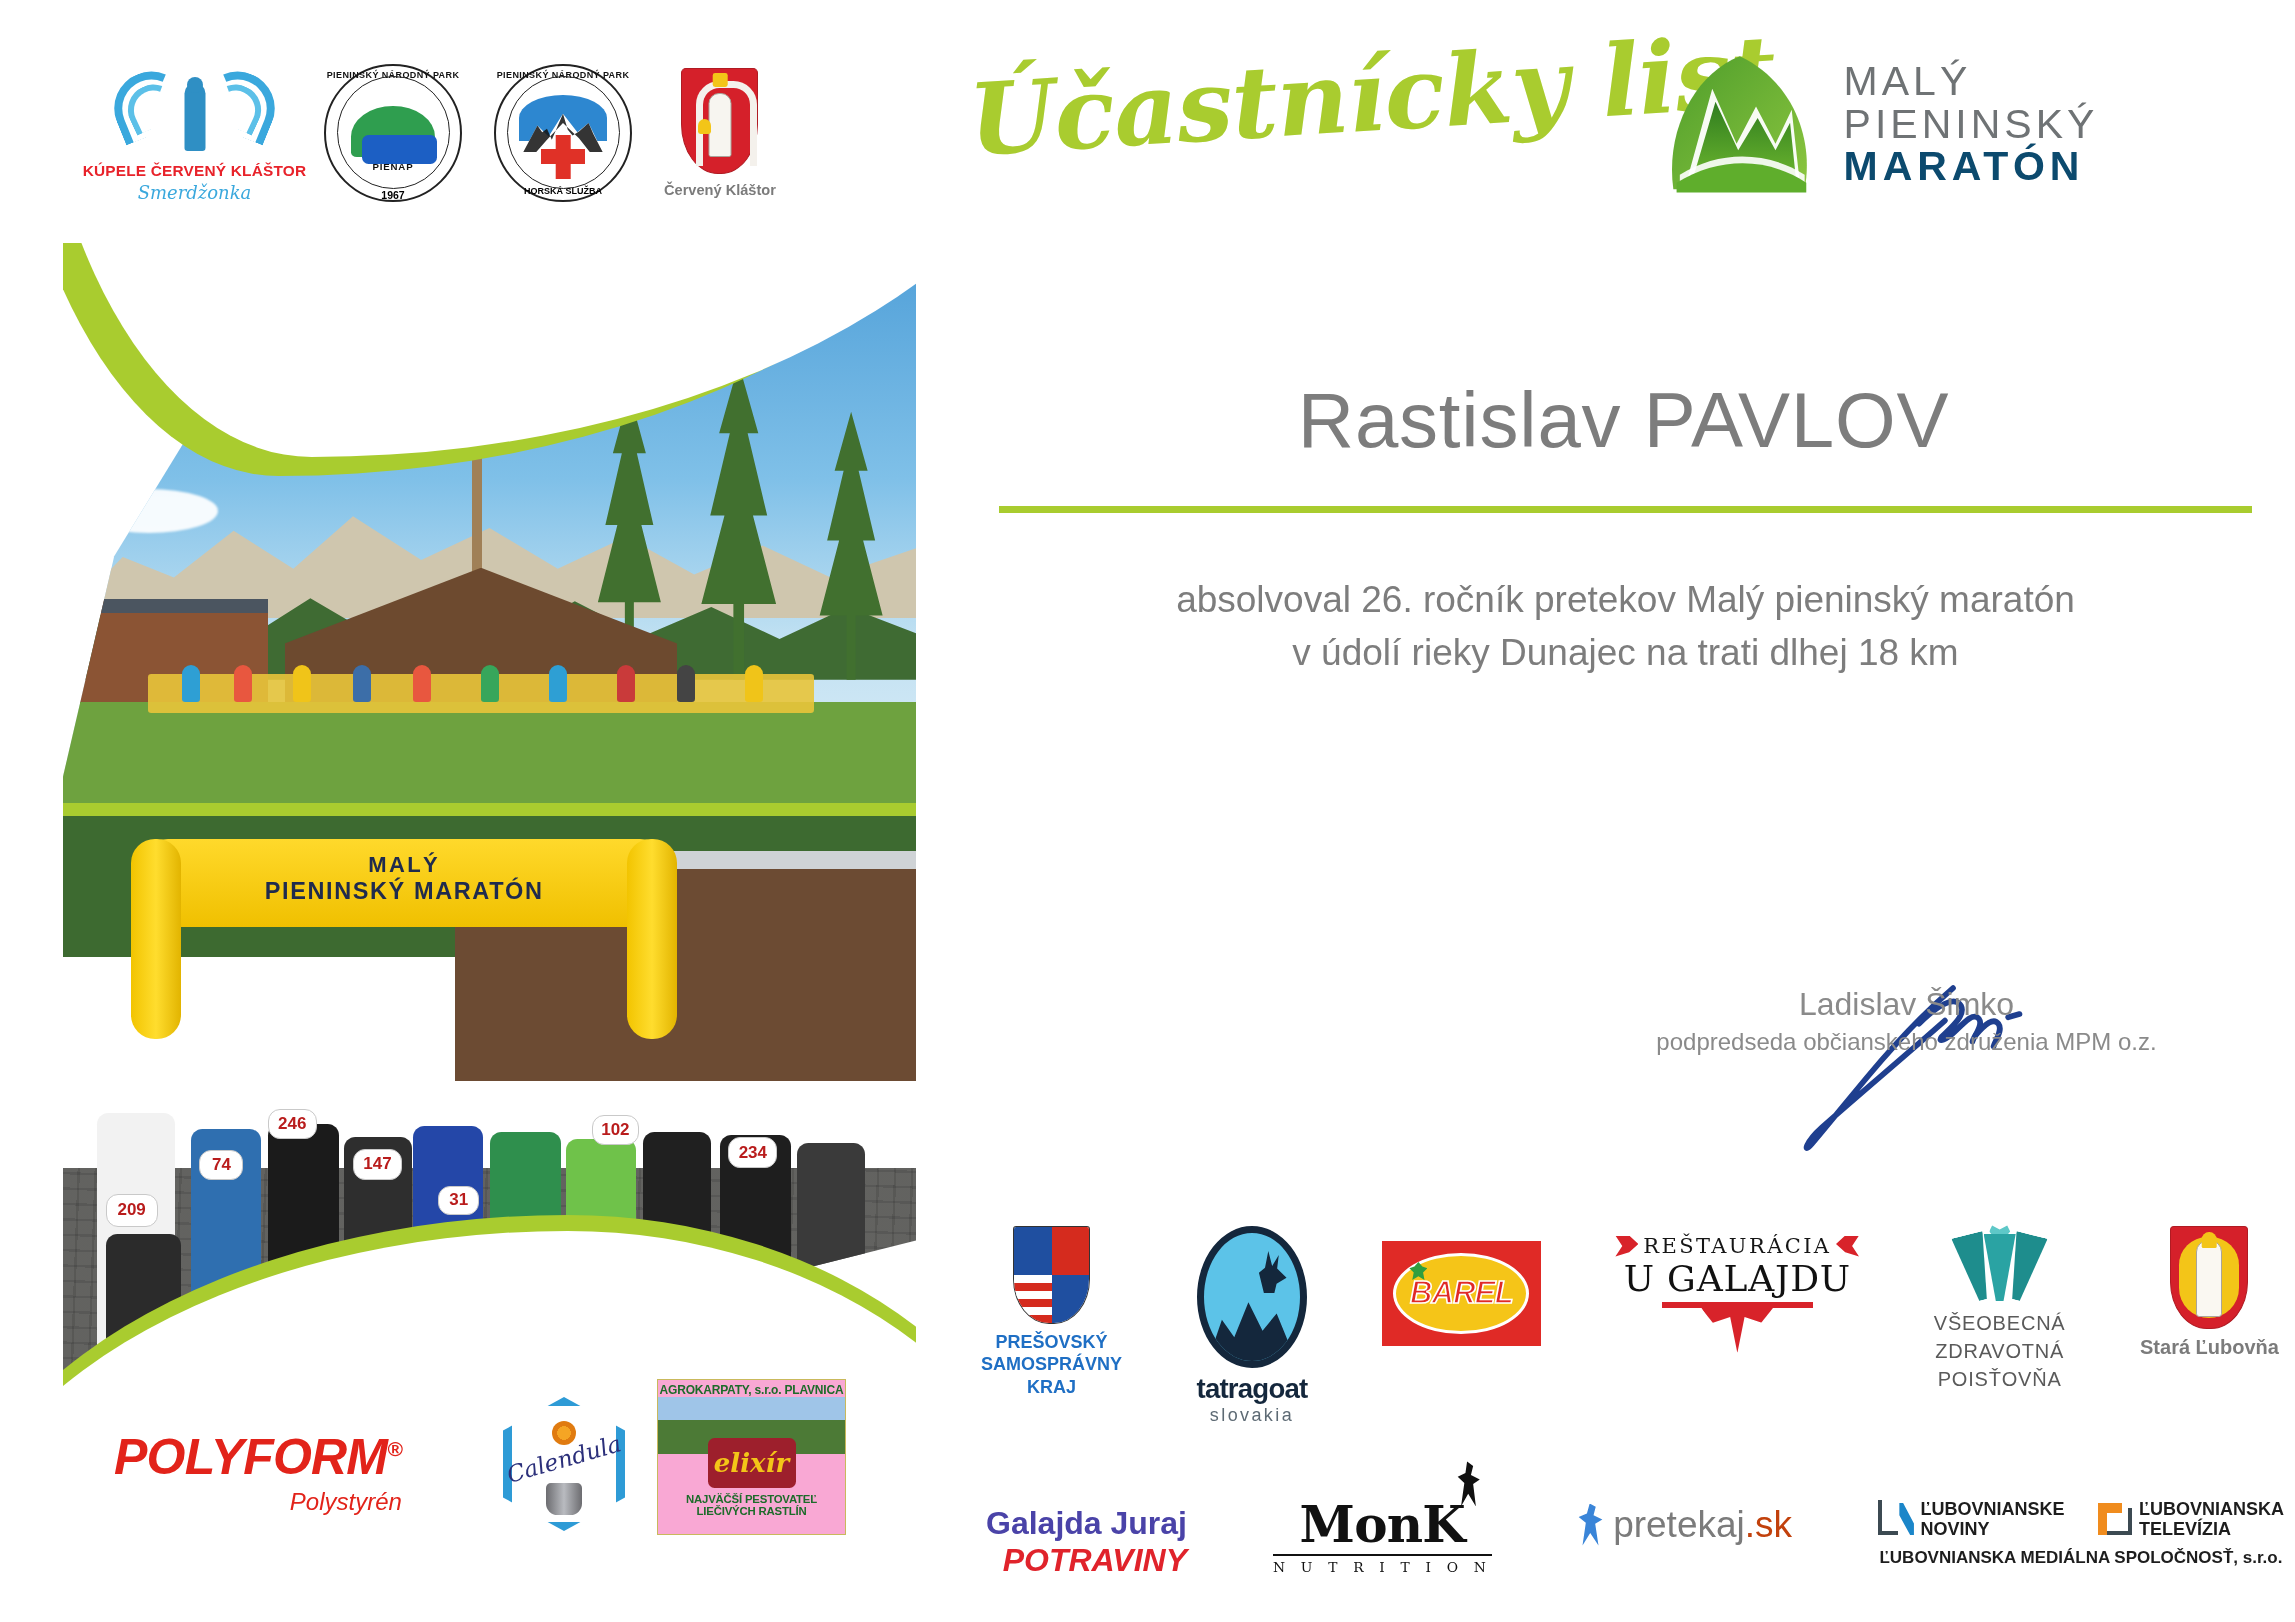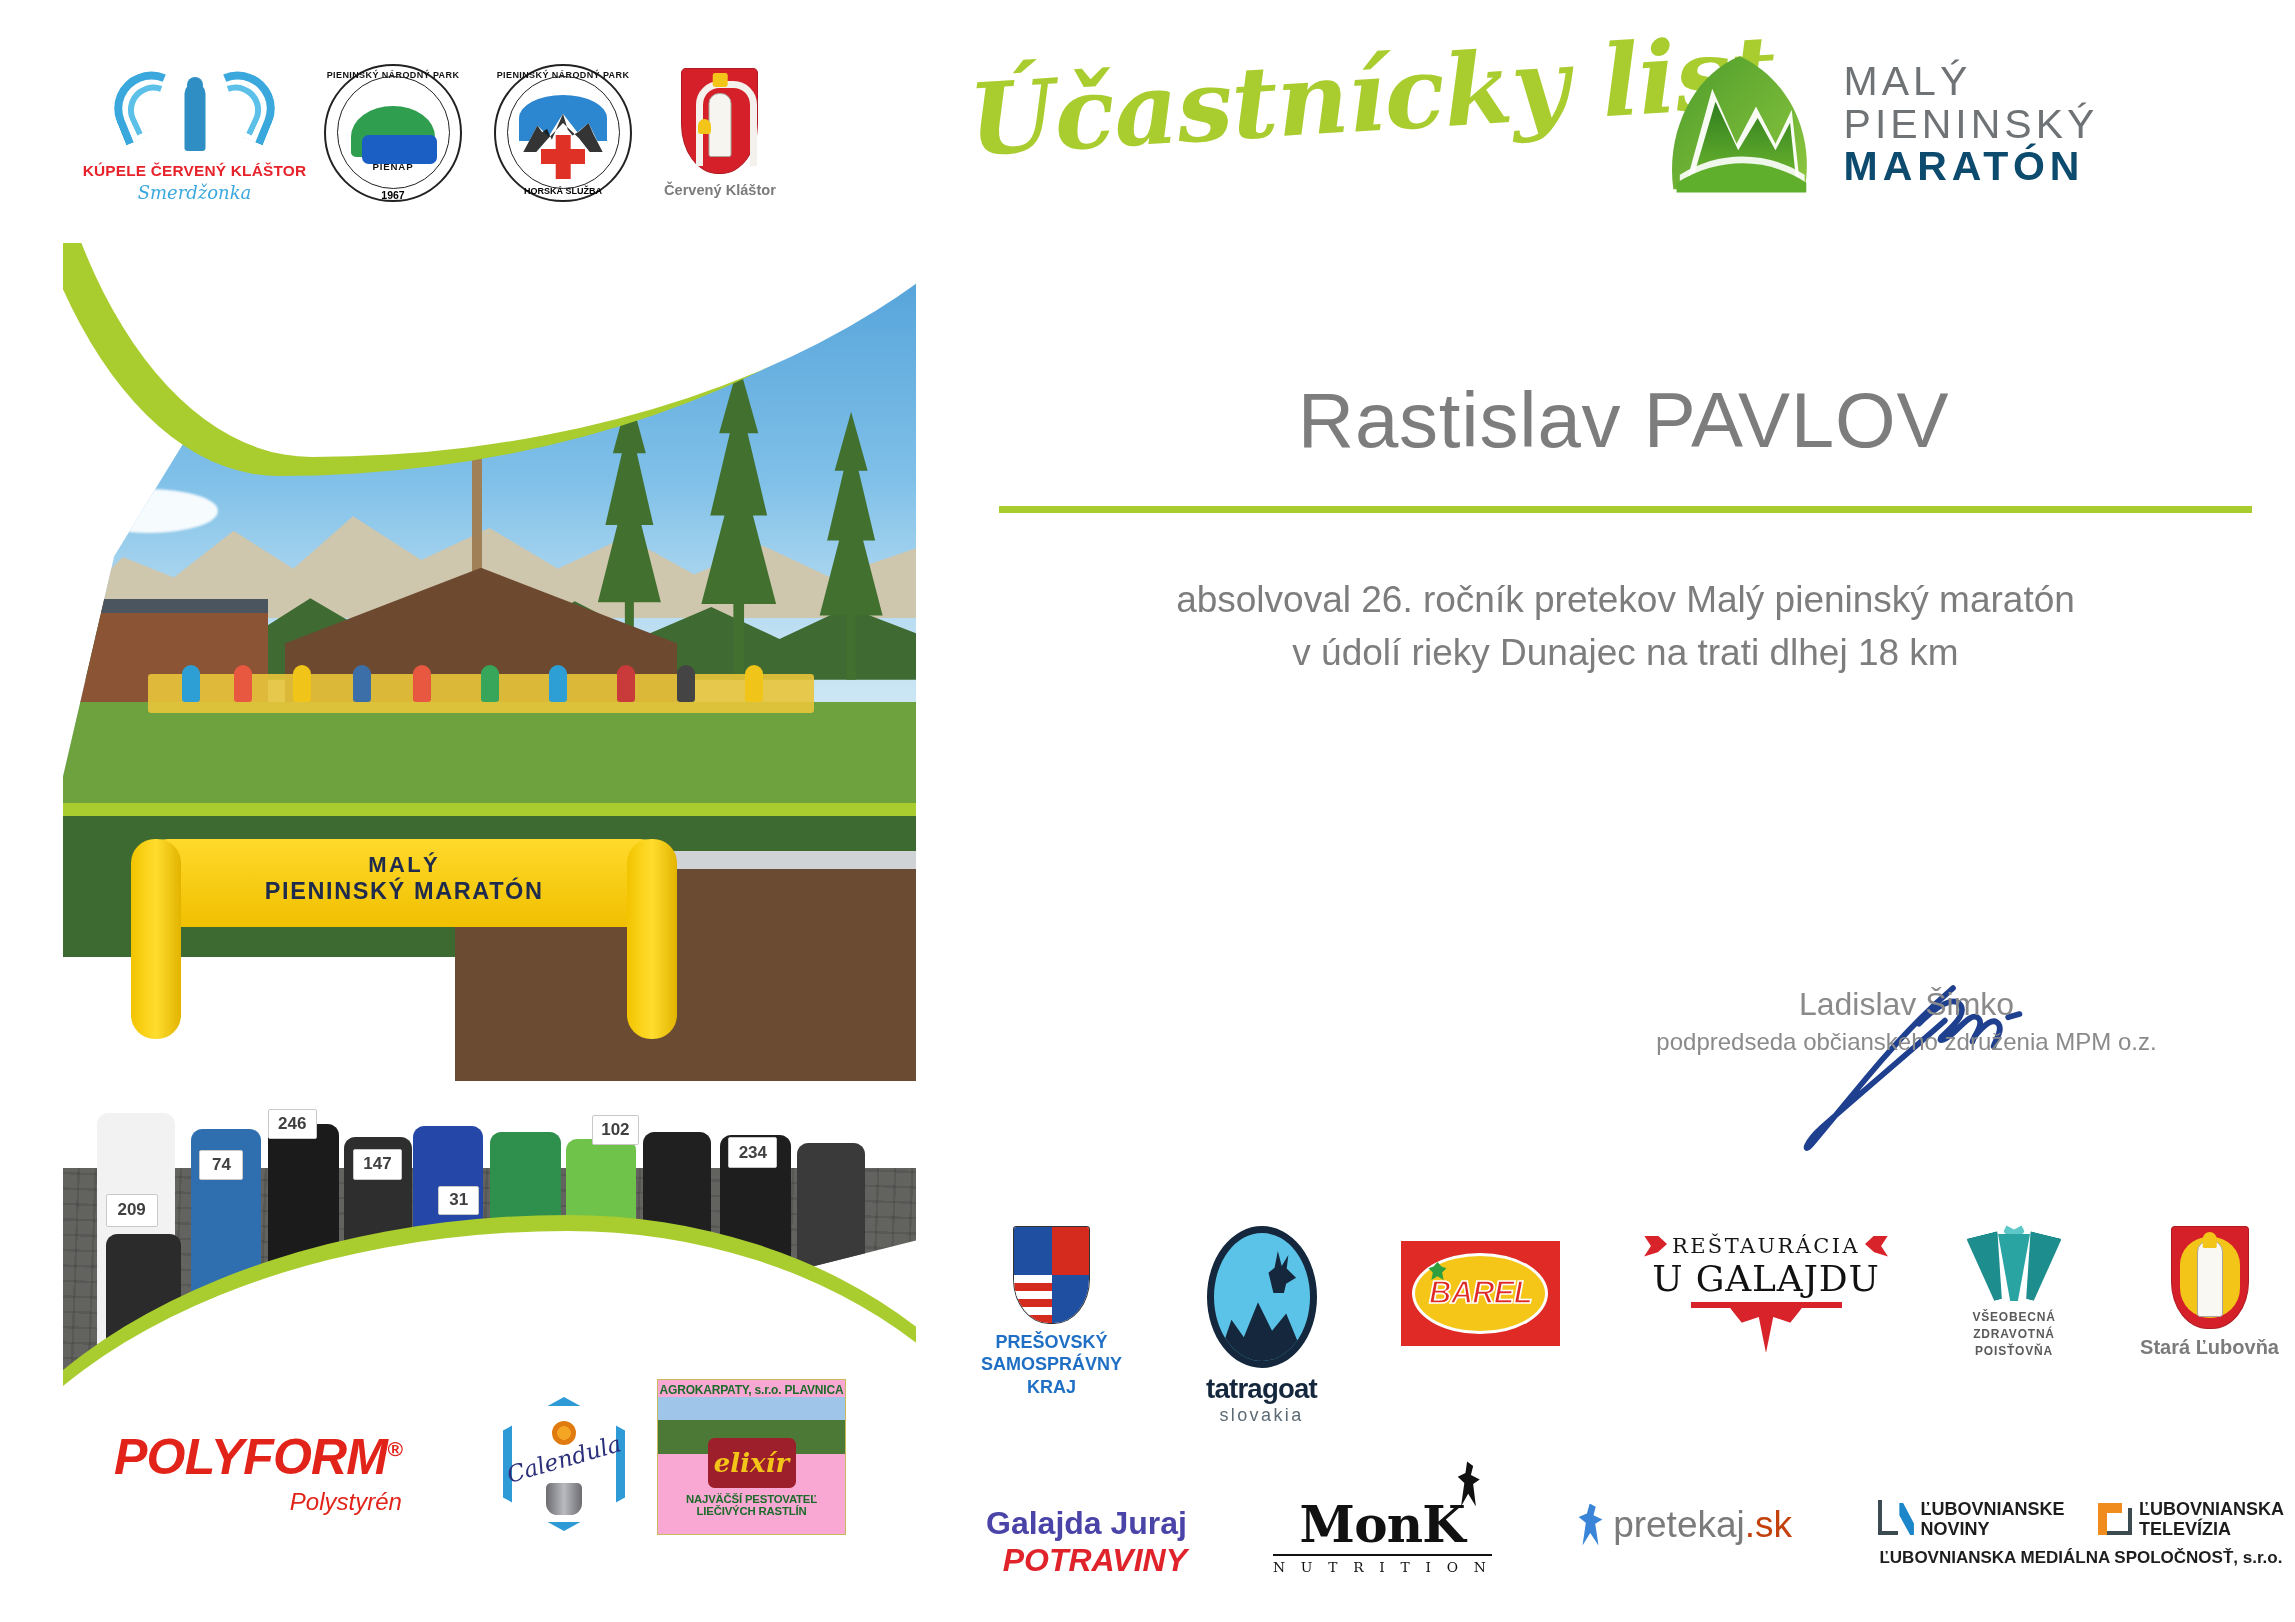--- a/index.html
+++ b/index.html
@@ -109,22 +109,22 @@
   .ph-bot .bg-trees{position:absolute;left:0;top:0;width:100%;height:24%;background:#3d6a30;}
   .arch{position:absolute;left:8%;top:4%;width:64%;height:34%;}
   .arch-leg{position:absolute;bottom:0;width:50px;height:100%;background:linear-gradient(90deg,#f2c400,#ffdd2e,#e2b400);border-radius:24px;}
   .arch-leg.l{left:0;}
   .arch-leg.r{right:0;}
   .arch-top{position:absolute;left:0;top:0;width:100%;height:44%;background:linear-gradient(180deg,#ffd92b,#f0c000);border-radius:37px 37px 8px 8px;}
   .arch-txt{position:absolute;left:0;top:7%;width:100%;text-align:center;color:#1f2b4d;font-weight:bold;line-height:1.12;}
   .arch-txt .l1{font-size:22px;letter-spacing:2.4px;}
   .arch-txt .l2{font-size:23.5px;letter-spacing:1.6px;}
   .runner{position:absolute;bottom:8%;border-radius:11.4px 11.4px 4.9px 4.9px;}
-  .bib{position:absolute;background:#fff;border:0.8px solid #c9c9c9;border-radius:2px;
-      font-size:17px;font-weight:bold;color:#404040;display:flex;align-items:center;justify-content:center;}
+  .bib{position:absolute;background:#fff;border:0.8px solid #c9c9c9;border-radius:12px;
+      font-size:17px;font-weight:bold;color:#b91c1c;display:flex;align-items:center;justify-content:center;}
 
   
   .name{position:absolute;left:999px;top:375px;width:1249px;text-align:center;
      font-size:78px;color:#7d7d7d;letter-spacing:0.8px;}
   .rule{position:absolute;left:999px;top:506px;width:1253px;height:7.3px;background:#a9cc2f;}
   .desc{position:absolute;left:999px;top:574px;width:1253px;text-align:center;
      font-size:37px;color:#7d7d7d;line-height:1.42;}
   .res{position:absolute;left:999px;top:779px;width:1265px;display:flex;justify-content:center;gap:154px;
      font-size:37px;color:#7d7d7d;}
 
@@ -194,21 +194,21 @@
      clip-path:polygon(0 0,100% 0,86% 34%,60% 20%,50% 100%,40% 20%,14% 34%);}
 
   .vzp-mark{width:84px;height:75px;position:relative;}
   .vzp-v{position:absolute;bottom:0;width:32px;height:67px;background:#1e8d8d;
      clip-path:polygon(0 0,100% 0,62% 100%,38% 100%);}
   .vzp-v.l{left:1.6px;transform:rotate(-14deg);}
   .vzp-v.r{right:1.6px;transform:rotate(14deg);}
   .vzp-v.c{left:50%;margin-left:-16px;background:#2aa3a3;}
   .vzp-heart{position:absolute;left:50%;top:-1.6px;transform:translateX(-50%);width:21px;height:19.5px;background:#5ec8c8;
      clip-path:polygon(50% 100%,0 36%,14% 6%,50% 26%,86% 6%,100% 36%);}
-  .vzp-lbl{font-size:12px;color:#5a5a5a;text-align:center;line-height:1.4;letter-spacing:0.8px;margin-top:8px;font-weight:bold;}
+  .vzp-lbl{font-size:20px;color:#5a5a5a;text-align:center;line-height:1.4;letter-spacing:0.8px;margin-top:8px;}
 
   .sl-shield{width:76px;height:101px;background:#d5202a;border-radius:4px 4px 37px 37px/4px 4px 47px 47px;position:relative;border:1.6px solid #b01b23;overflow:hidden;}
   .sl-gold{position:absolute;left:8px;top:9.7px;width:60px;height:81px;background:#f3c518;border-radius:30px 30px 32px 32px;}
   .sl-fig{position:absolute;left:50%;top:13px;transform:translateX(-50%);width:24px;height:75px;background:#faf8f2;border:0.8px solid #a9a49b;border-radius:12px 12px 3.2px 3.2px;}
   .sl-mitre{position:absolute;left:50%;top:4.9px;transform:translateX(-50%);width:14.6px;height:16px;background:#f3c518;border-radius:7.3px 7.3px 1.6px 1.6px;}
   .sl-lbl{font-size:20px;font-weight:bold;color:#7b7b7b;margin-top:6.5px;}
 
   
   .media{position:absolute;left:986px;top:1484px;width:1298px;height:122px;
      display:flex;align-items:flex-start;justify-content:space-between;}

